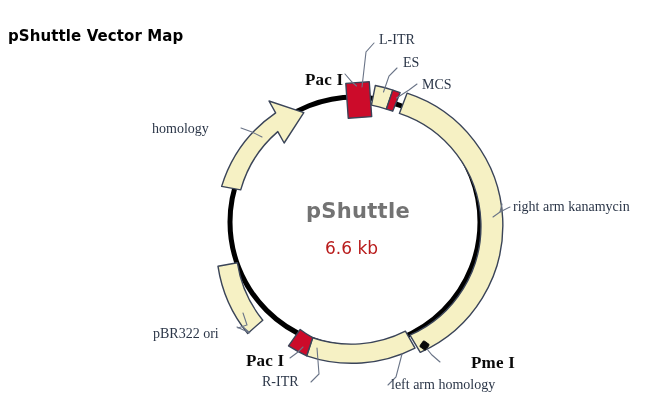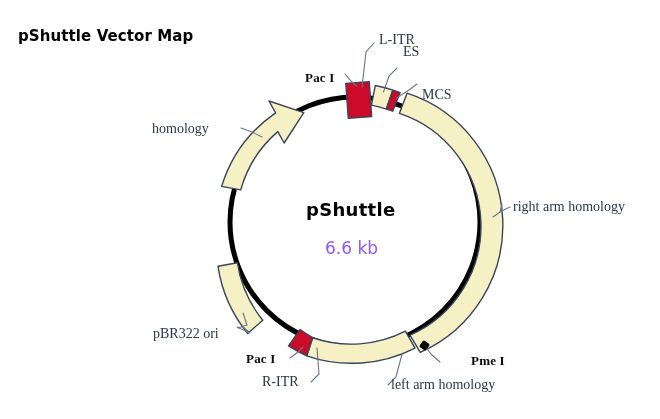--- a/index.html
+++ b/index.html
@@ -18,21 +18,20 @@
   .page-title {
     position: absolute;
     left: 8px;
     top: 27px;
     font-family: "DejaVu Sans", sans-serif;
     font-size: 15px;
     font-weight: bold;
     color: #000000;
     letter-spacing: 0.1px;
     white-space: nowrap;
-    margin-left: 10px;
   }
 
   .map-canvas {
     position: absolute;
     left: 0;
     top: 0;
     width: 660px;
     height: 419px;
   }
 
@@ -40,37 +39,37 @@
     position: absolute;
     font-family: Liberation Serif, serif;
     white-space: nowrap;
     color: #2b3648;
     font-size: 14px;
     line-height: 1;
   }
   .label.bold {
     font-weight: bold;
     color: #0a0a0a;
-    font-size: 13px;
+    font-size: 17px;
     letter-spacing: 0.2px;
   }
   .center-name {
     position: absolute;
     font-family: "DejaVu Sans", sans-serif;
     font-weight: bold;
-    font-size: 18px;
-    color: #000000;
+    font-size: 21px;
+    color: #737373;
     white-space: nowrap;
     letter-spacing: 0.3px;
   }
   .center-size {
     position: absolute;
     font-family: "DejaVu Sans", sans-serif;
     font-size: 17px;
-    color: #8b5cf6;
+    color: #b91c1c;
     white-space: nowrap;
   }
 </style>
 </head>
 <body>
 
 <div class="page-title">pShuttle Vector Map</div>
 
 <svg class="map-canvas" viewBox="0 0 660 419" width="660" height="419" xmlns="http://www.w3.org/2000/svg">
 
@@ -154,25 +153,25 @@
     <path d="M 238 328 L 247 325 L 243 313"></path>
 
     <path d="M 241 128 L 252 132 L 262 137"></path>
   </g>
 </svg>
 
 <div class="label bold" style="left:305px; top:71px;">Pac I</div>
 
 <div class="label" style="left:379px; top:33px;">L-ITR</div>
 
-<div class="label" style="left:403px; top:45px;">ES</div>
+<div class="label" style="left:403px; top:56px;">ES</div>
 
-<div class="label" style="left:422px; top:88px;">MCS</div>
+<div class="label" style="left:422px; top:78px;">MCS</div>
 
-<div class="label" style="left:513px; top:200px;">right arm homology</div>
+<div class="label" style="left:513px; top:200px;">right arm kanamycin</div>
 
 <div class="label" style="left:391px; top:378px;">left arm homology</div>
 
 <div class="label bold" style="left:444px; top:354px;margin-left:27px;">Pme I</div>
 
 <div class="label" style="left:262px; top:375px;">R-ITR</div>
 
 <div class="label bold" style="left:246px; top:352px;">Pac I</div>
 
 <div class="label" style="left:153px; top:327px;">pBR322 ori</div>

